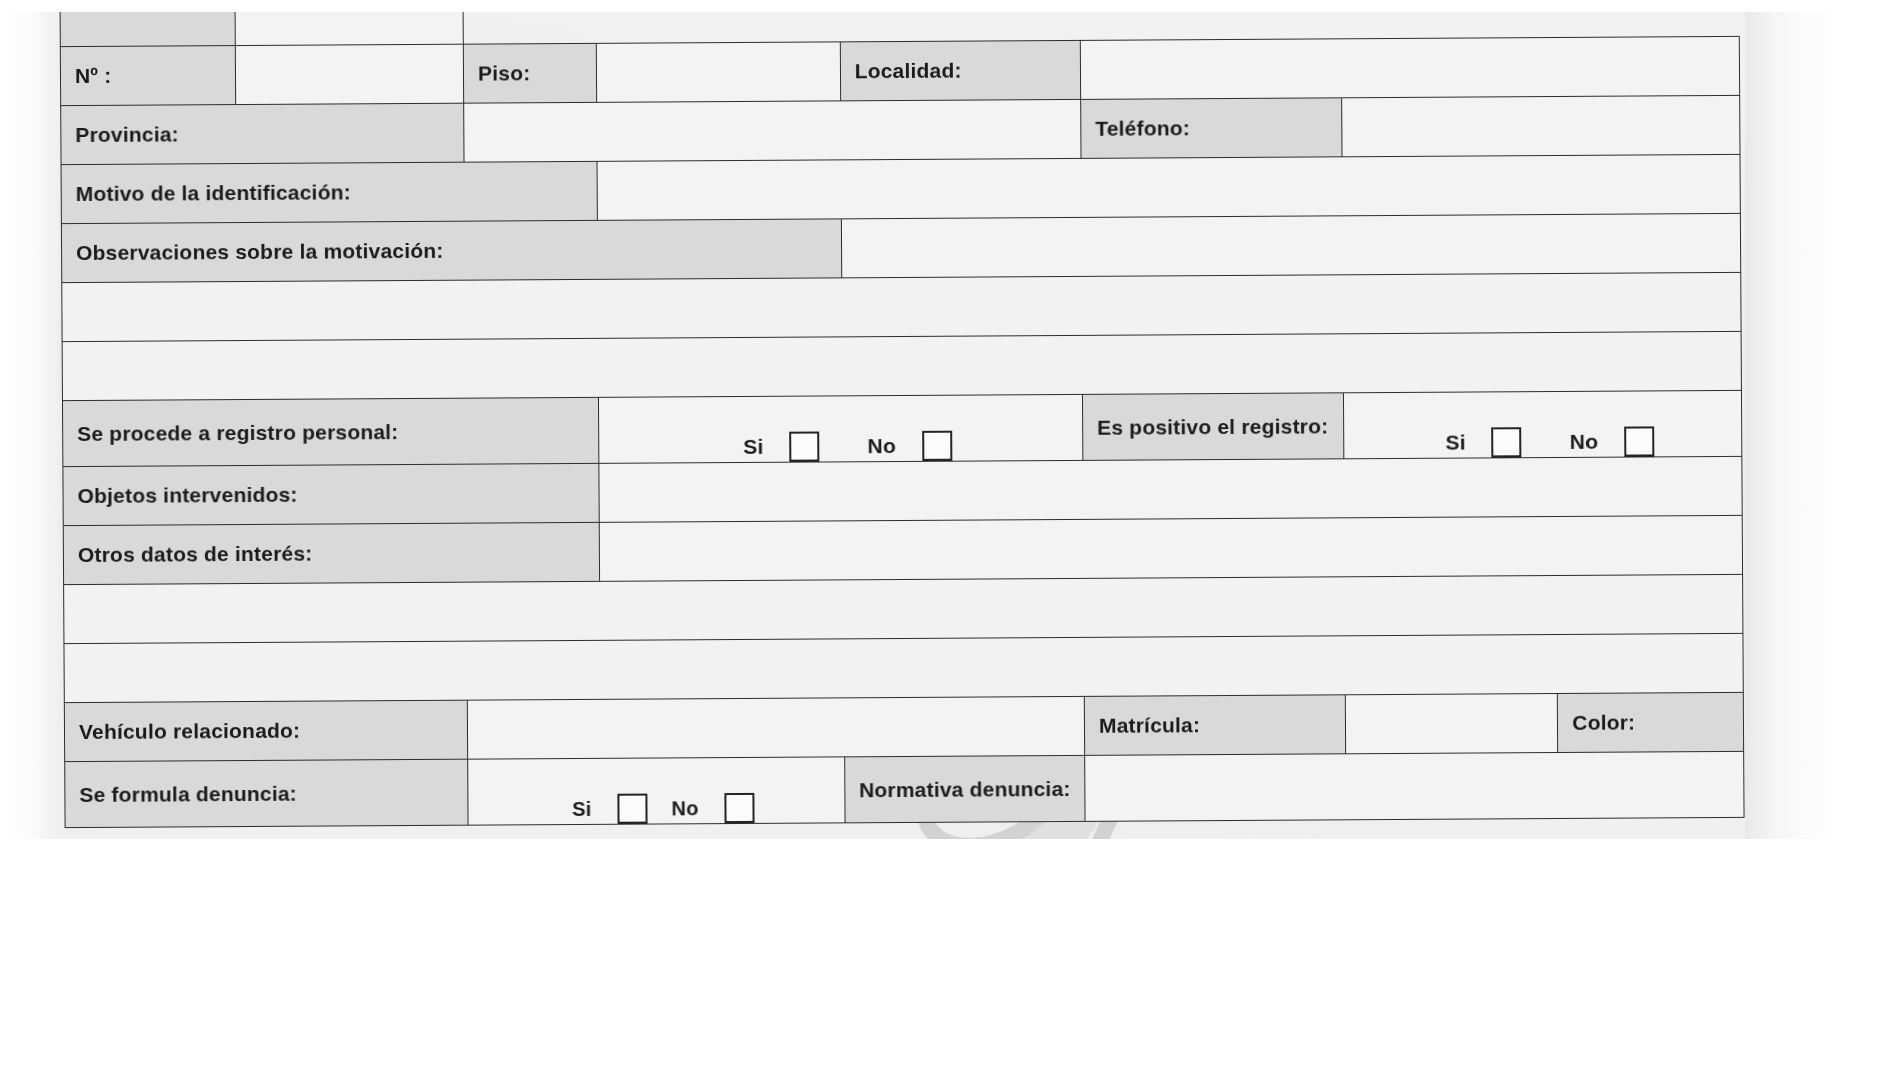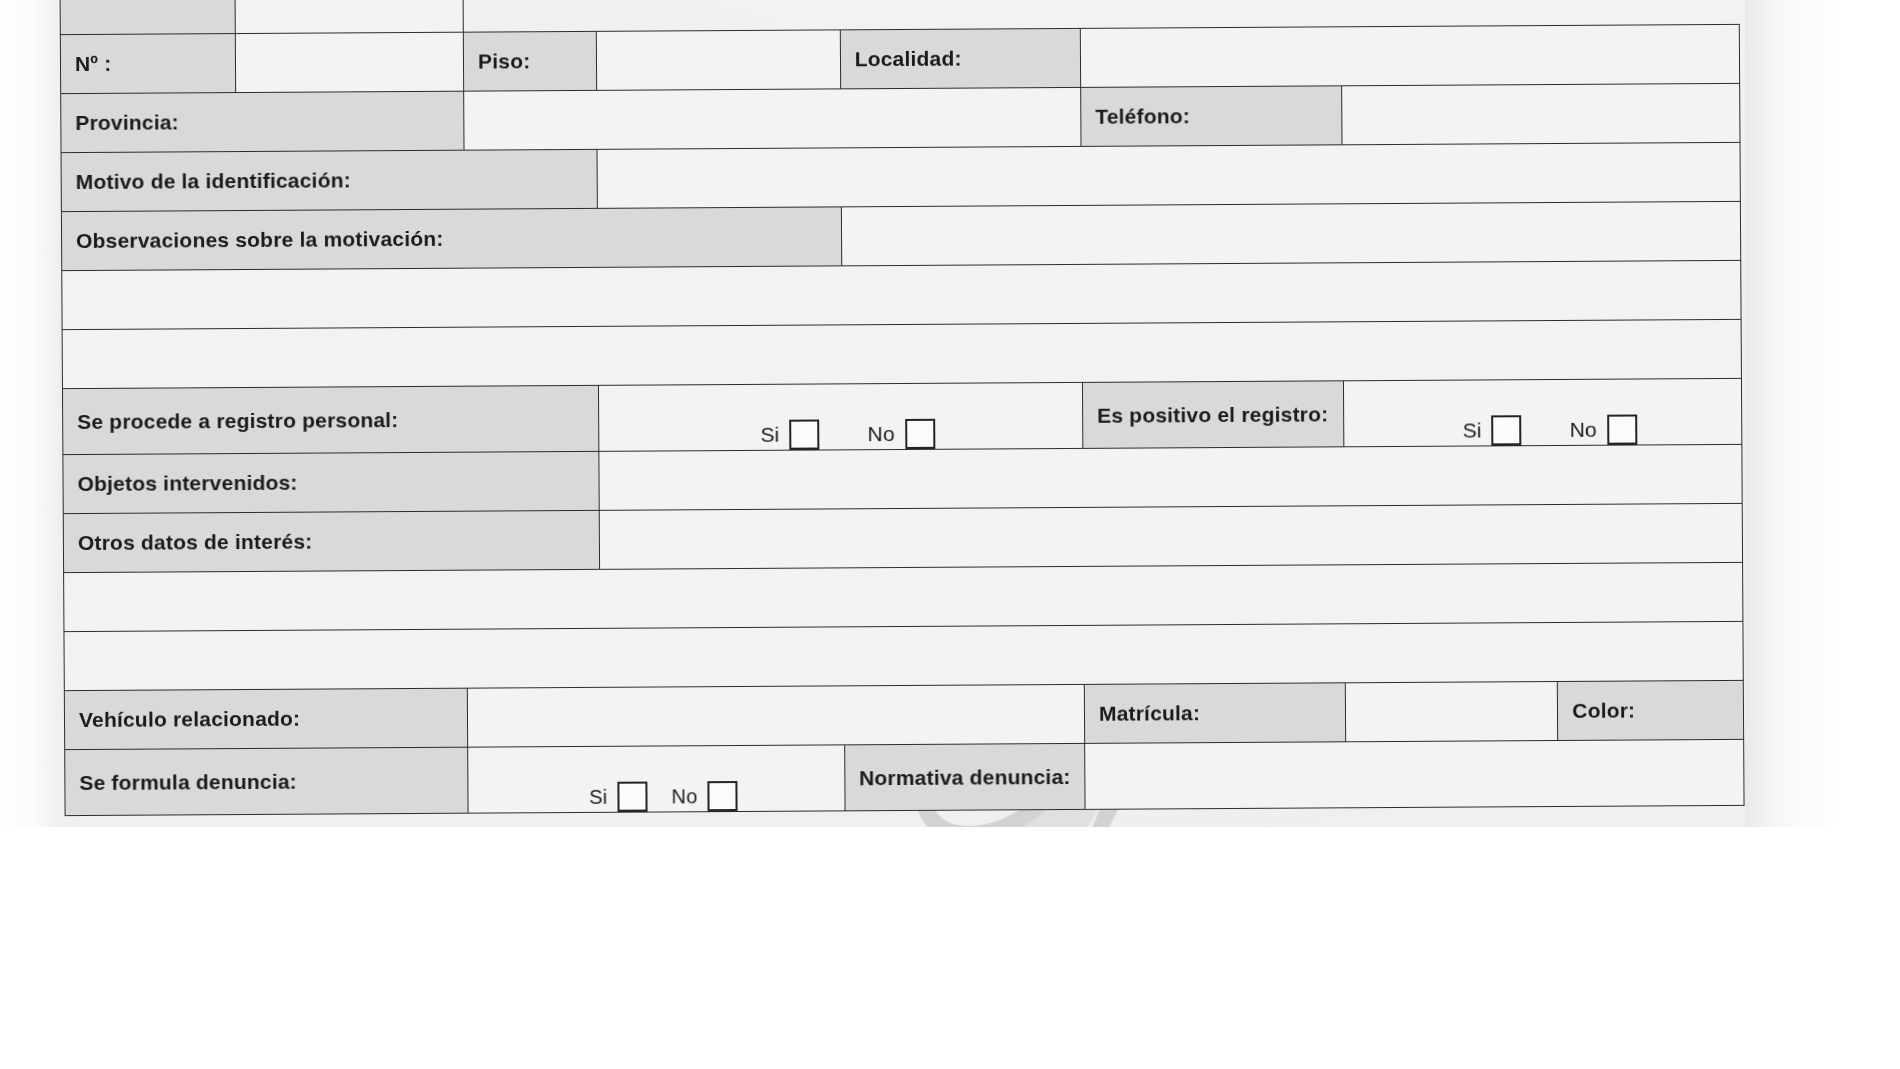--- a/index.html
+++ b/index.html
@@ -10,21 +10,21 @@
   body {
     width: 1900px;
     height: 1069px;
     overflow: hidden;
     font-family: "Liberation Sans", sans-serif;
   }
 
   
   #scan {
     position: absolute;
-    left: 0; top: 0;
+    left: 0; top: 12px;
     width: 1900px;
     height: 827px;
     background:
       radial-gradient(ellipse 900px 500px at 62% 62%, rgba(205,205,205,0.25) 0%, rgba(255,255,255,0) 70%),
       radial-gradient(ellipse 700px 400px at 20% 20%, rgba(235,235,235,0.5) 0%, rgba(255,255,255,0) 75%),
       linear-gradient(180deg, #f2f2f0 0%, #eeeeec 40%, #f0f0ee 100%);
     overflow: hidden;
   }
 
   
@@ -87,23 +87,23 @@
   td.blankrow {
     background: #f2f2f0;
   }
   td.center {
     text-align: center;
     padding-left: 0;
   }
   .yn {
     display: inline-flex;
     align-items: center;
-    gap: 10px;
+    gap: 26px;
     font-size: 21px;
-    font-weight: normal;
+    font-weight: bold;
     text-align: center;
   }
   .yn + .yn { margin-left: 42px; margin-top: 35px; }
   .box {
     display: inline-block;
     width: 26px;
     height: 26px;
     border: 2.2px solid #232323;
     background: #fbfbfa;
     vertical-align: -4px;

